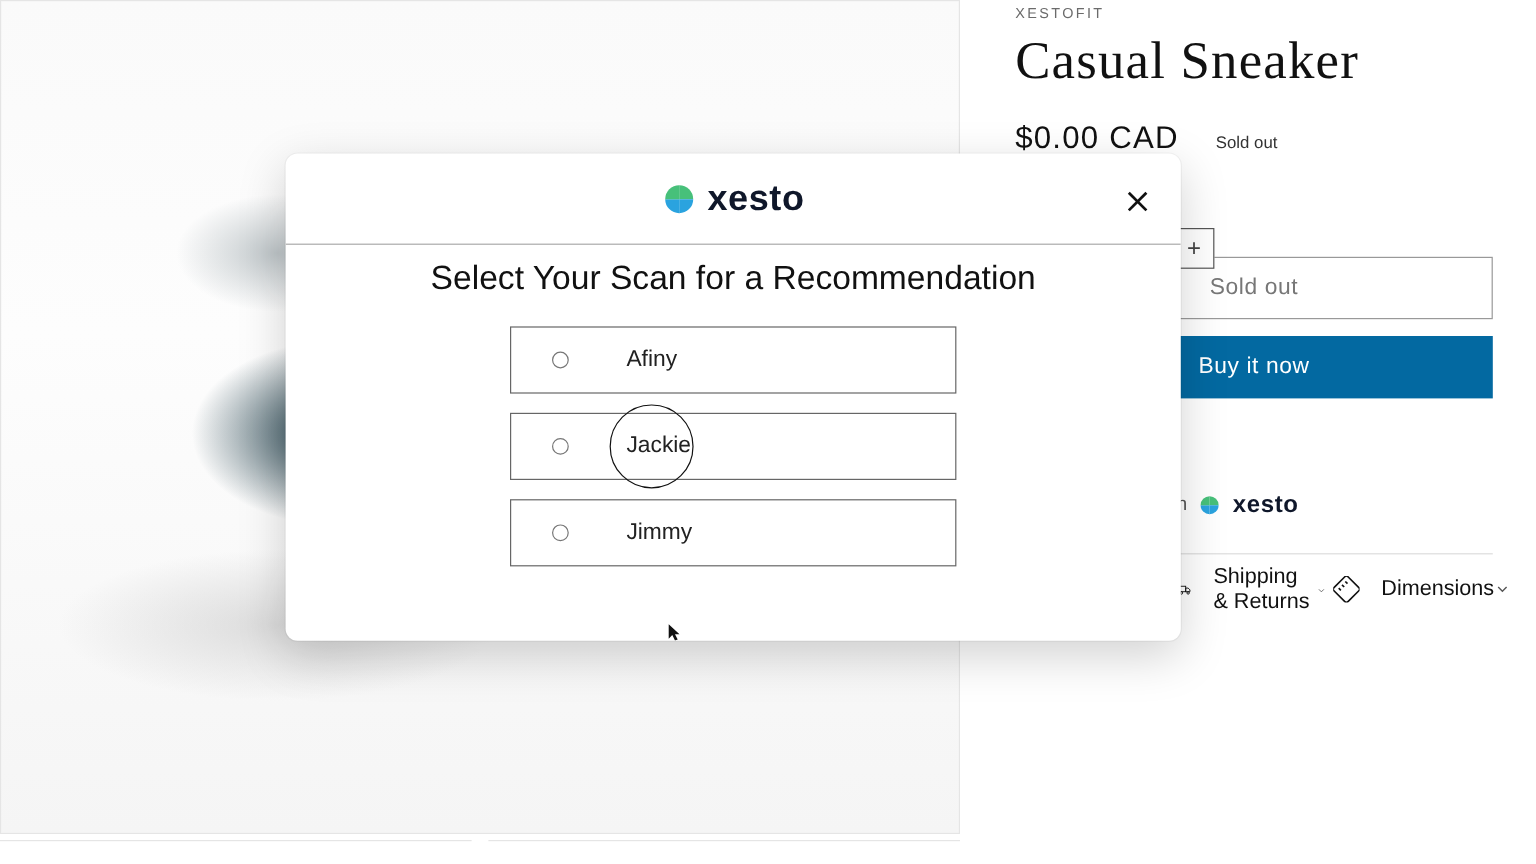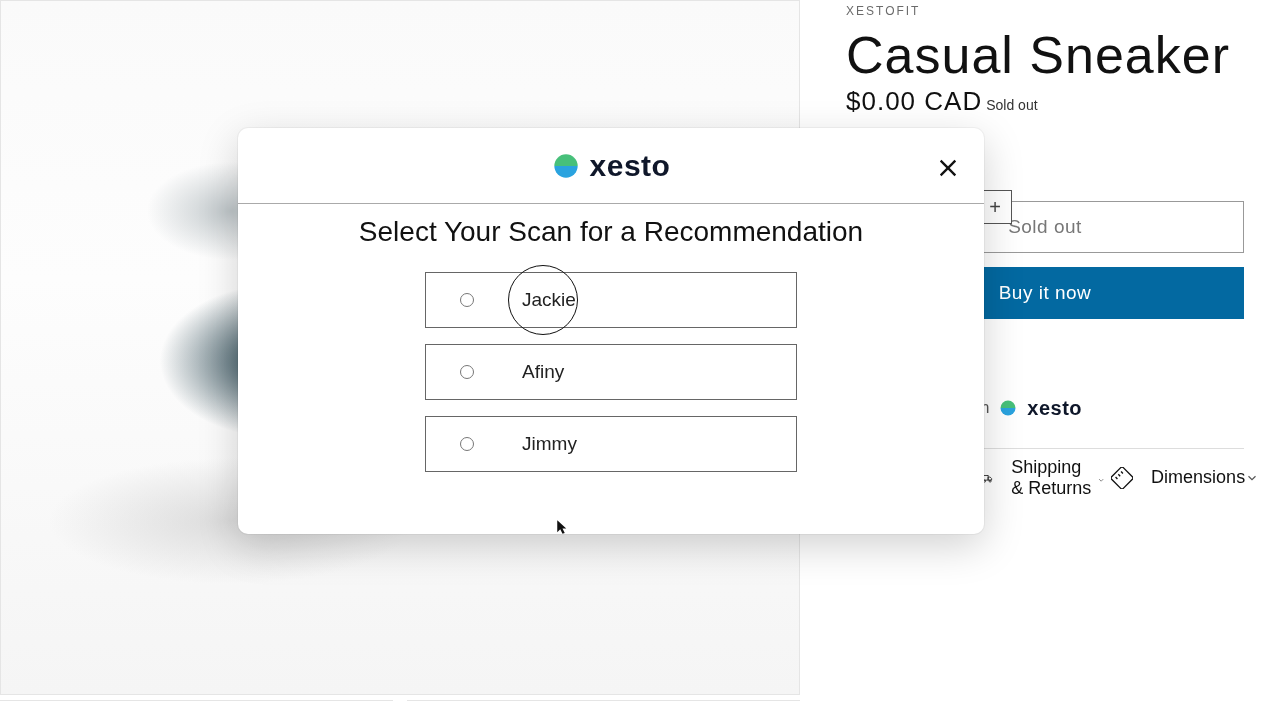--- a/index.html
+++ b/index.html
@@ -19,22 +19,22 @@
       linear-gradient(180deg, #fafafa 0%, #fdfdfd 40%, #f5f5f5 100%);
   }
 
   
   .thumbs { position: absolute; left: 0; top: 700px; width: 800px; height: 20px; display: flex; gap: 14px; }
   .thumb { flex: 1; border-top: 1px solid #e5e5e5; background: #fff; }
 
   
   .info { position: absolute; left: 846px; top: 0; width: 400px; }
   .brand { font-size: 12px; letter-spacing: 2px; color: #6b6b6b; text-transform: uppercase; margin-top: 4px; }
-  .title { font-size: 52px; font-weight: 400; letter-spacing: 1px; margin-top: 8px; line-height: 1.15; }
-  .price-row { display: flex; align-items: baseline; gap: 4px; }
+  .title { font-size: 44px; font-weight: 400; letter-spacing: 1px; margin-top: 8px; line-height: 1.15; font-family: Liberation Serif, serif; }
+  .price-row { display: flex; align-items: baseline; gap: 31px; margin-top: 22px; }
   .price { font-size: 26px; letter-spacing: 1px; color: #111; }
   .soldout-inline { font-size: 14px; color: #333; }
   .qty-plus { position: absolute; left: 978px; top: 190px; width: 34px; height: 34px; border: 1px solid #555; display:flex; align-items:center; justify-content:center; font-size:20px; color:#444; background:#fff; }
 
   .btn { width: 398px; height: 52px; display:flex; align-items:center; justify-content:center; font-size: 19px; letter-spacing: 0.5px; }
   .btn-outline { border: 1px solid #999; color: #777; background: #fff; margin-top: 84px; }
   .btn-solid { background: #0369a1; color: #fff; margin-top: 14px; }
 
   .withxesto { display:flex; align-items:center; gap:10px; margin-top: 78px; margin-left: 130px; color:#555; font-size:16px; }
   .xesto-mark { width:18px; height:18px; display:inline-block; }
@@ -189,26 +189,26 @@
             <line x1="20" y1="4" x2="4" y2="20" stroke="#111" stroke-width="2.5"></line>
           </svg>
       </div>
     </div>
 
     <div class="modal-title">Select Your Scan for a Recommendation</div>
 
     <div class="scan-list">
       <div class="scan-item">
         <span class="radio"></span>
+        <span>Afiny</span>
+      </div>
+      <div class="scan-item">
+        <span class="radio"></span>
         <span>Jackie</span>
         <span class="click-ring"></span>
-      </div>
-      <div class="scan-item">
-        <span class="radio"></span>
-        <span>Afiny</span>
       </div>
       <div class="scan-item">
         <span class="radio"></span>
         <span>Jimmy</span>
       </div>
     </div>
 
     <span class="cursor">
       <svg viewBox="0 0 24 24">
           <path d="M7 3l0 16 4-4 3 6 3-1-3-6 5 0z" fill="#111"></path>

